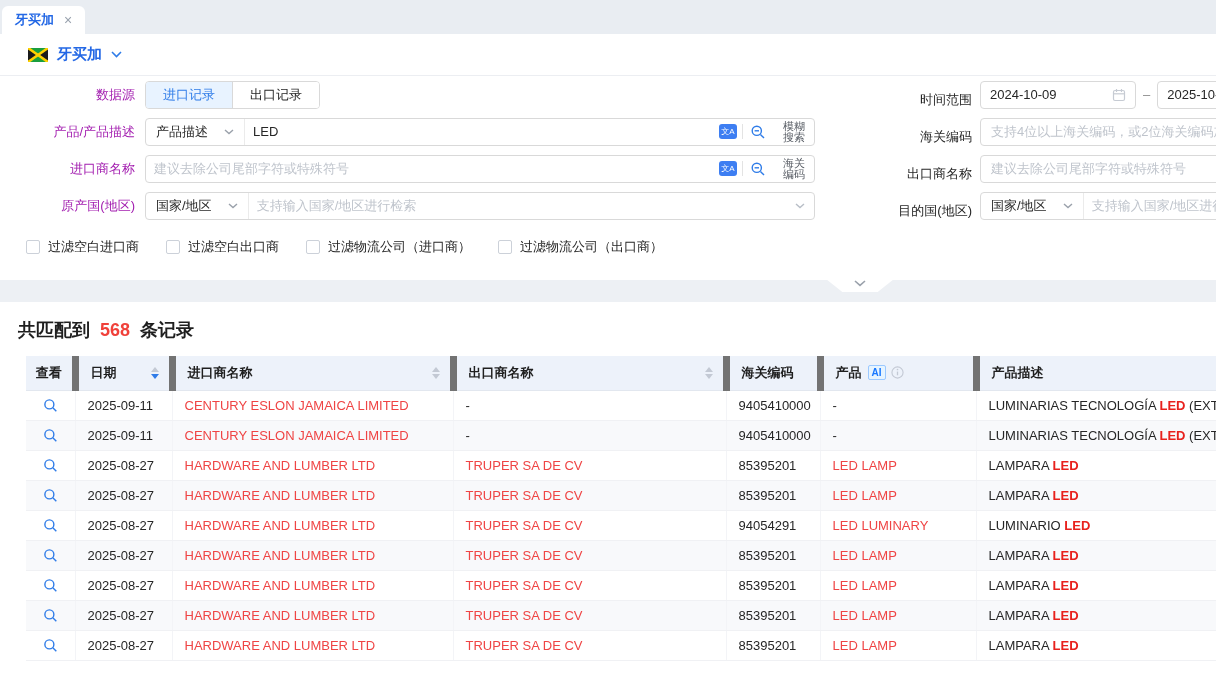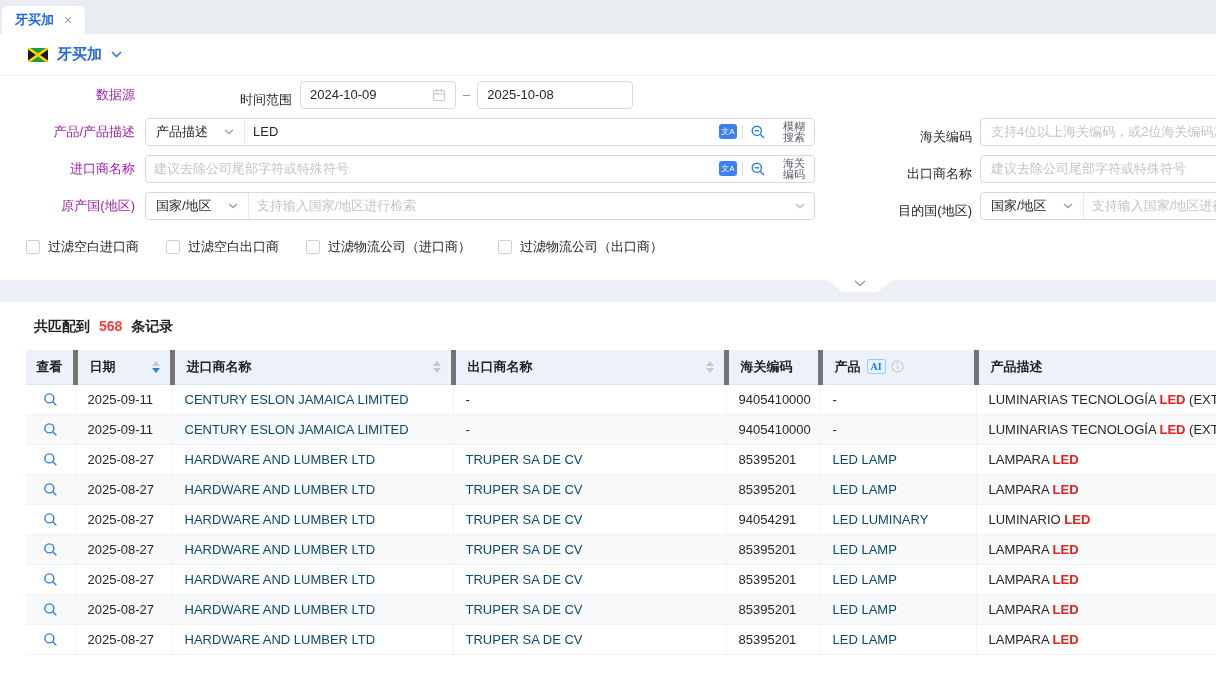--- a/index.html
+++ b/index.html
@@ -42,41 +42,41 @@
   .single-input { width:400px; }
   .date-input { width:156px; display:flex; align-items:center; justify-content:space-between; border:1px solid #d9d9d9; border-radius:4px; height:28px; padding:0 9px; background:#fff; cursor:pointer; }
   .date-sep { margin:0 7px; color:#8c8c8c; }
   .checkbox-row { display:flex; margin:18px 0 0 26px; gap:15px; padding-bottom:24px; }
   .cb { display:flex; align-items:center; gap:8px; cursor:pointer; margin-right:12px; }
   .cb-box { width:14px; height:14px; border:1px solid #ccd1d9; border-radius:2px; background:#fff; flex:none; }
   .collapse-handle { position:absolute; left:826px; bottom:-12px; width:68px; height:13px; background:#fff; clip-path:polygon(0 0,100% 0,76% 100%,24% 100%); display:flex; justify-content:center; z-index:3; cursor:pointer; }
   
   .gray-gap { height:22px; background:#edf0f4; }
   .results { padding-top:16px; background:#fff; }
-  .count-line { margin-left:34px; font-weight:700; font-size:14px; color:#1f1f1f; }
+  .count-line { margin-left:18px; font-weight:700; font-size:18px; color:#1f1f1f; }
   .count-num { color:#f0413a; margin:0 5px; }
   .table-wrap { margin:14px 0 0 26px; width:1300px; }
   table { border-collapse:collapse; table-layout:fixed; width:100%; }
-  thead th { background:#edf2fa; height:34px; font-weight:700; text-align:left; padding:0 8px 0 12px; border-bottom:1px solid #e2e7ef; border-right:5px solid #737373; font-size:13px; color:#1f1f1f; white-space:nowrap; }
+  thead th { background:#edf2fa; height:34px; font-weight:700; text-align:left; padding:0 8px 0 12px; border-bottom:1px solid #e2e7ef; border-right:7px solid #737373; font-size:13px; color:#1f1f1f; white-space:nowrap; }
   thead th:last-child { border-right:none; }
   tbody td { height:30px; padding:0 8px 0 12px; border-bottom:1px solid #f0f1f4; border-right:1px solid #f3f4f7; white-space:nowrap; overflow:hidden; color:#262626; }
   tbody td:last-child { border-right:none; }
   tbody tr:nth-child(even) { background:#f8f9fb; }
   th.center, td.center { text-align:center; padding:0; }
   td.view-td { box-shadow:7px 0 8px -6px rgba(20,40,80,0.15); }
   th.view-th { box-shadow:7px 0 8px -6px rgba(20,40,80,0.12); }
   .th-flex { display:flex; align-items:center; justify-content:space-between; }
   .th-flex.left { justify-content:flex-start; }
   .sorter { display:flex; flex-direction:column; gap:2px; cursor:pointer; padding:2px; }
   .caret { width:0; height:0; border-left:4px solid transparent; border-right:4px solid transparent; display:block; }
   .caret.up { border-bottom:5px solid #c3c9d4; }
   .caret.down { border-top:5px solid #c3c9d4; }
   .caret.down.active { border-top-color:#2f7ce8; }
-  .ai-badge { font-size:10px; font-weight:700; color:#1677ff; background:#e6f4ff; border:1px solid #9cc9ff; border-radius:2px; padding:0 3px; margin:0 5px 0 6px; height:15px; line-height:13px; display:inline-block;font-family:Liberation Serif, serif; }
-  .link { color:#0c4a6e; cursor:pointer; }
+  .ai-badge { font-size:10px; font-weight:700; color:#1677ff; background:#e6f4ff; border:1px solid #9cc9ff; border-radius:2px; padding:0 3px; margin:0 5px 0 6px; height:15px; line-height:13px; display:inline-block; }
+  .link { color:#ef4444; cursor:pointer; }
   .link.plain { color:#262626; cursor:default; }
   .hl { color:#e8211d; font-weight:700; }
   .chev { flex:none; display:block; }
 </style>
 </head>
 <body>
 
 <div class="tabbar">
   <div class="tab">
     <span>牙买加</span>
@@ -97,20 +97,26 @@
   <svg class="chev" width="11" height="7" viewBox="0 0 11 7">
     <polyline points="1,1 5.5,5.5 10,1" fill="none" stroke="#2f7ce8" stroke-width="1.6"></polyline>
   </svg>
 </div>
 
 <div class="filter-panel">
 
 
   <div class="frow">
     <div class="flabel">数据源</div>
+    <div class="fctl-left">
+      <div class="seg">
+        <div class="seg-btn selected">进口记录</div>
+        <div class="seg-btn">出口记录</div>
+      </div>
+    </div>
     <div class="flabel-r">时间范围</div>
     <div class="fctl-right">
       <div class="date-input">
         <span>2024-10-09</span>
         <svg width="14" height="14" viewBox="0 0 14 14">
           <rect x="1.5" y="2.5" width="11" height="10" rx="1.5" fill="none" stroke="#c6cbd3" stroke-width="1.2"></rect>
           <line x1="4.5" y1="1" x2="4.5" y2="4" stroke="#c6cbd3" stroke-width="1.2"></line>
           <line x1="9.5" y1="1" x2="9.5" y2="4" stroke="#c6cbd3" stroke-width="1.2"></line>
           <line x1="1.5" y1="5.8" x2="12.5" y2="5.8" stroke="#c6cbd3" stroke-width="1.2"></line>
         </svg>

